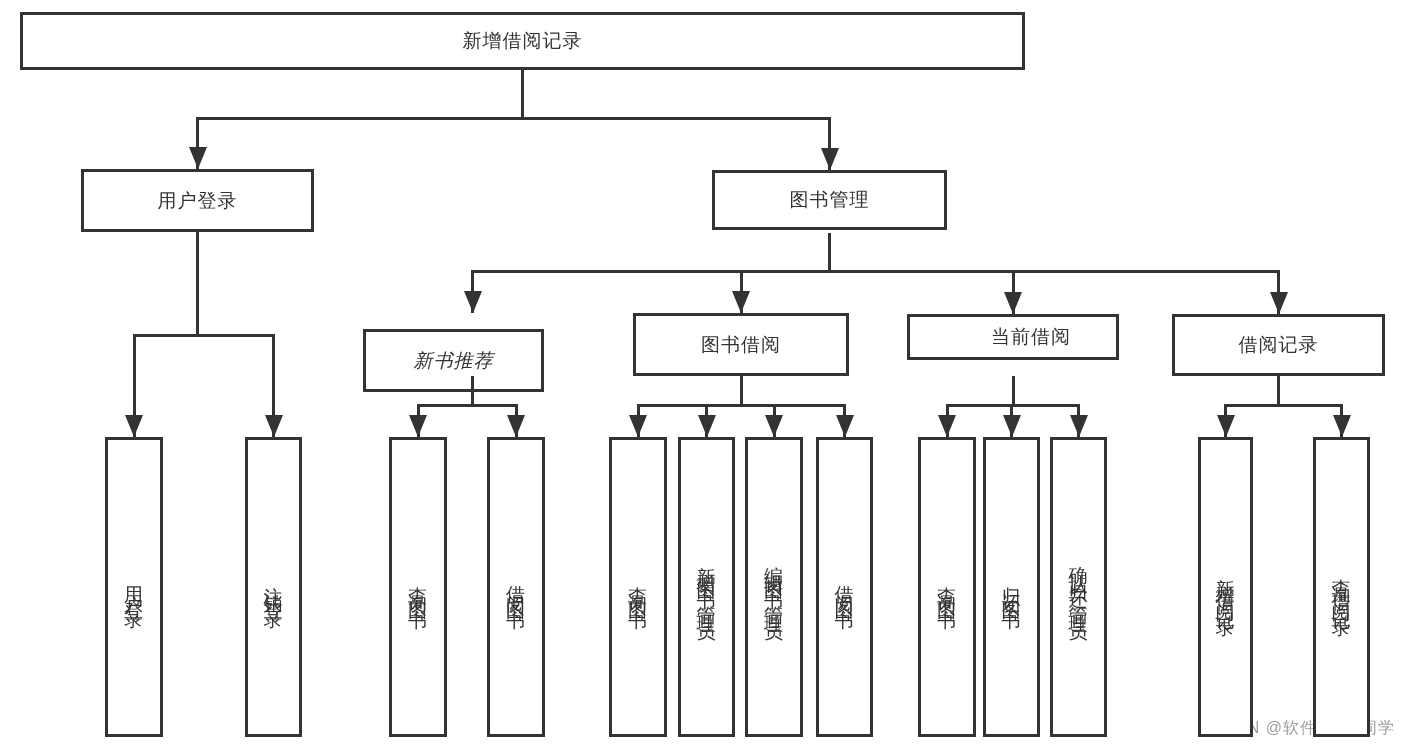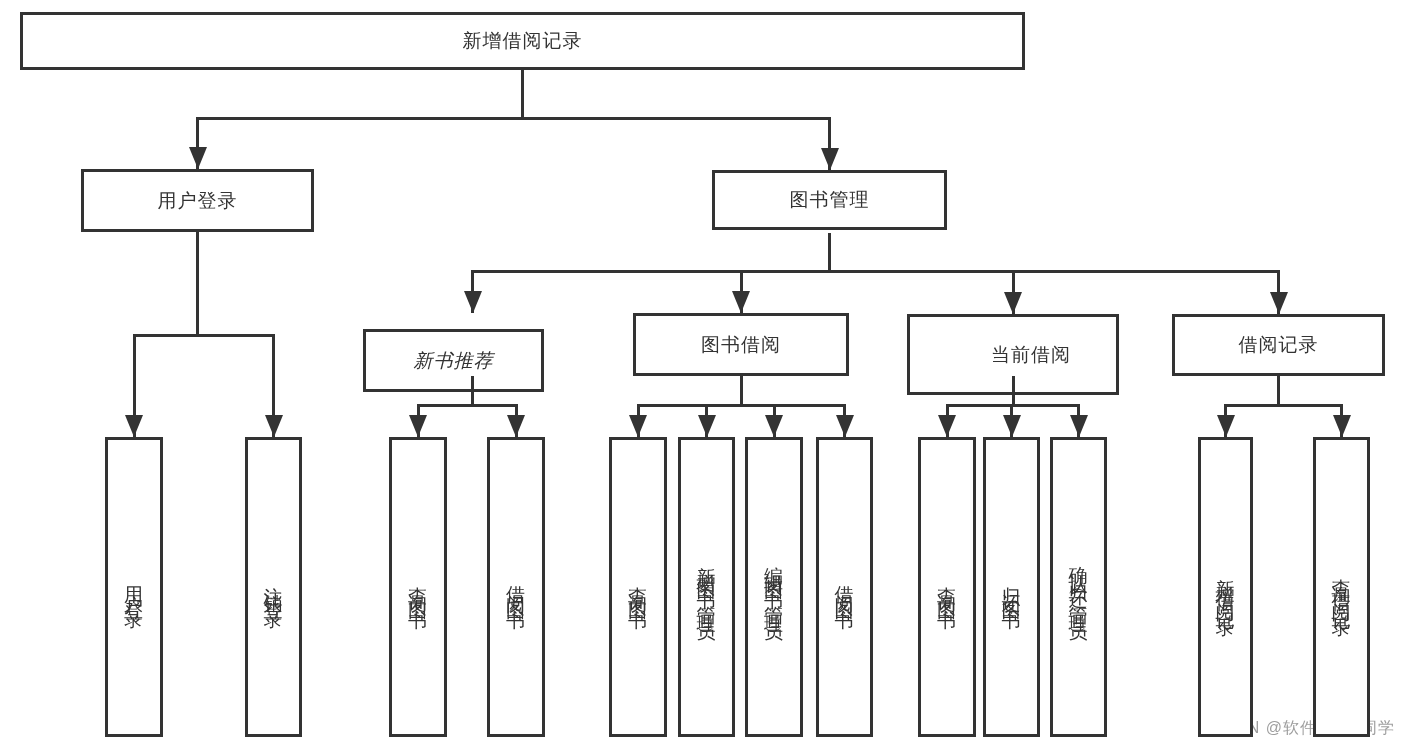--- a/index.html
+++ b/index.html
@@ -74,21 +74,21 @@
     </div>
     <div class="node horizontal" style="left: 712px; top: 170px; width: 235px; height: 60px;">
       <span class="label">图书管理</span>
     </div>
     <div class="node horizontal" style="left: 363px; top: 329px; width: 181px; height: 63px; font-style: italic;">
       <span class="label">新书推荐</span>
     </div>
     <div class="node horizontal" style="left: 633px; top: 313px; width: 216px; height: 63px;">
       <span class="label">图书借阅</span>
     </div>
-    <div class="node horizontal" style="left: 907px; top: 314px; width: 212px; height: 81px; padding-left: 36px;">
+    <div class="node horizontal" style="left: 907px; top: 314px; width: 212px; height: 46px; padding-left: 36px;">
       <span class="label">当前借阅</span>
     </div>
     <div class="node horizontal" style="left: 1172px; top: 314px; width: 213px; height: 62px;">
       <span class="label">借阅记录</span>
     </div>
     <div class="node vertical" style="left: 105px; top: 437px; width: 58px; height: 300px;">
       <span class="label">用户登录</span>
     </div>
     <div class="node vertical" style="left: 245px; top: 437px; width: 57px; height: 300px;">
       <span class="label">注销登录</span>

